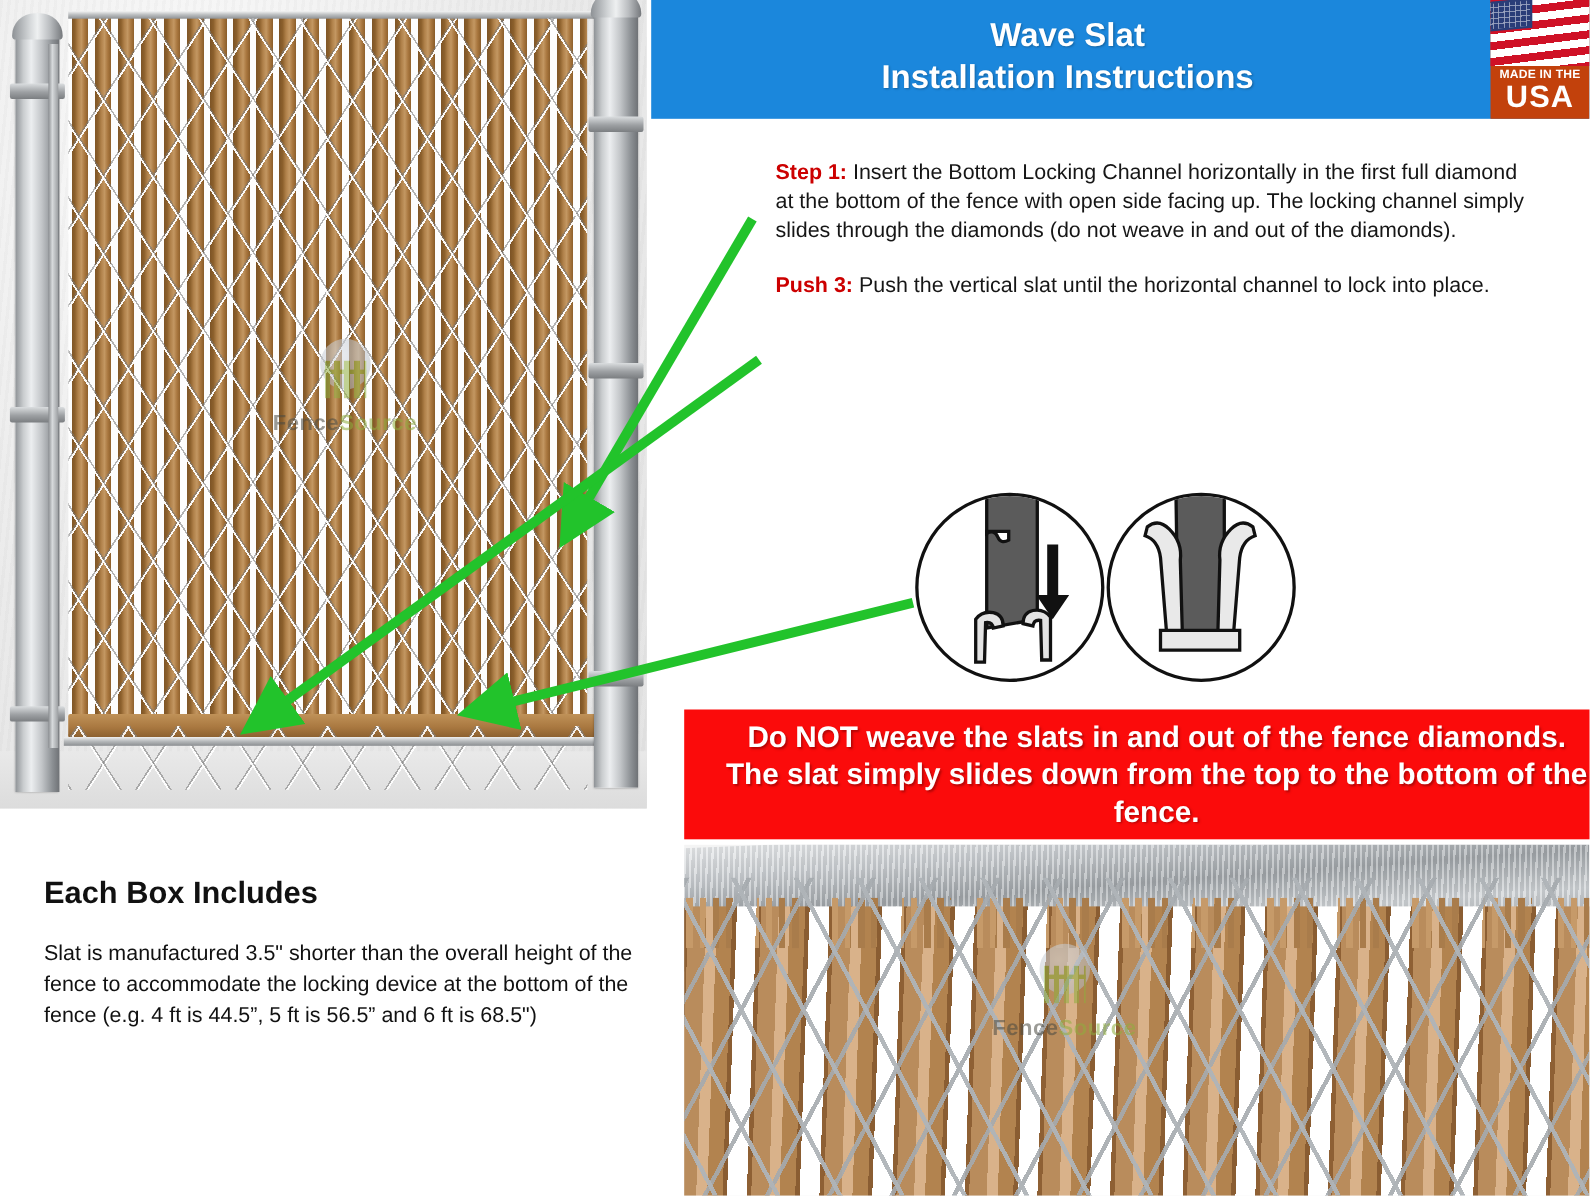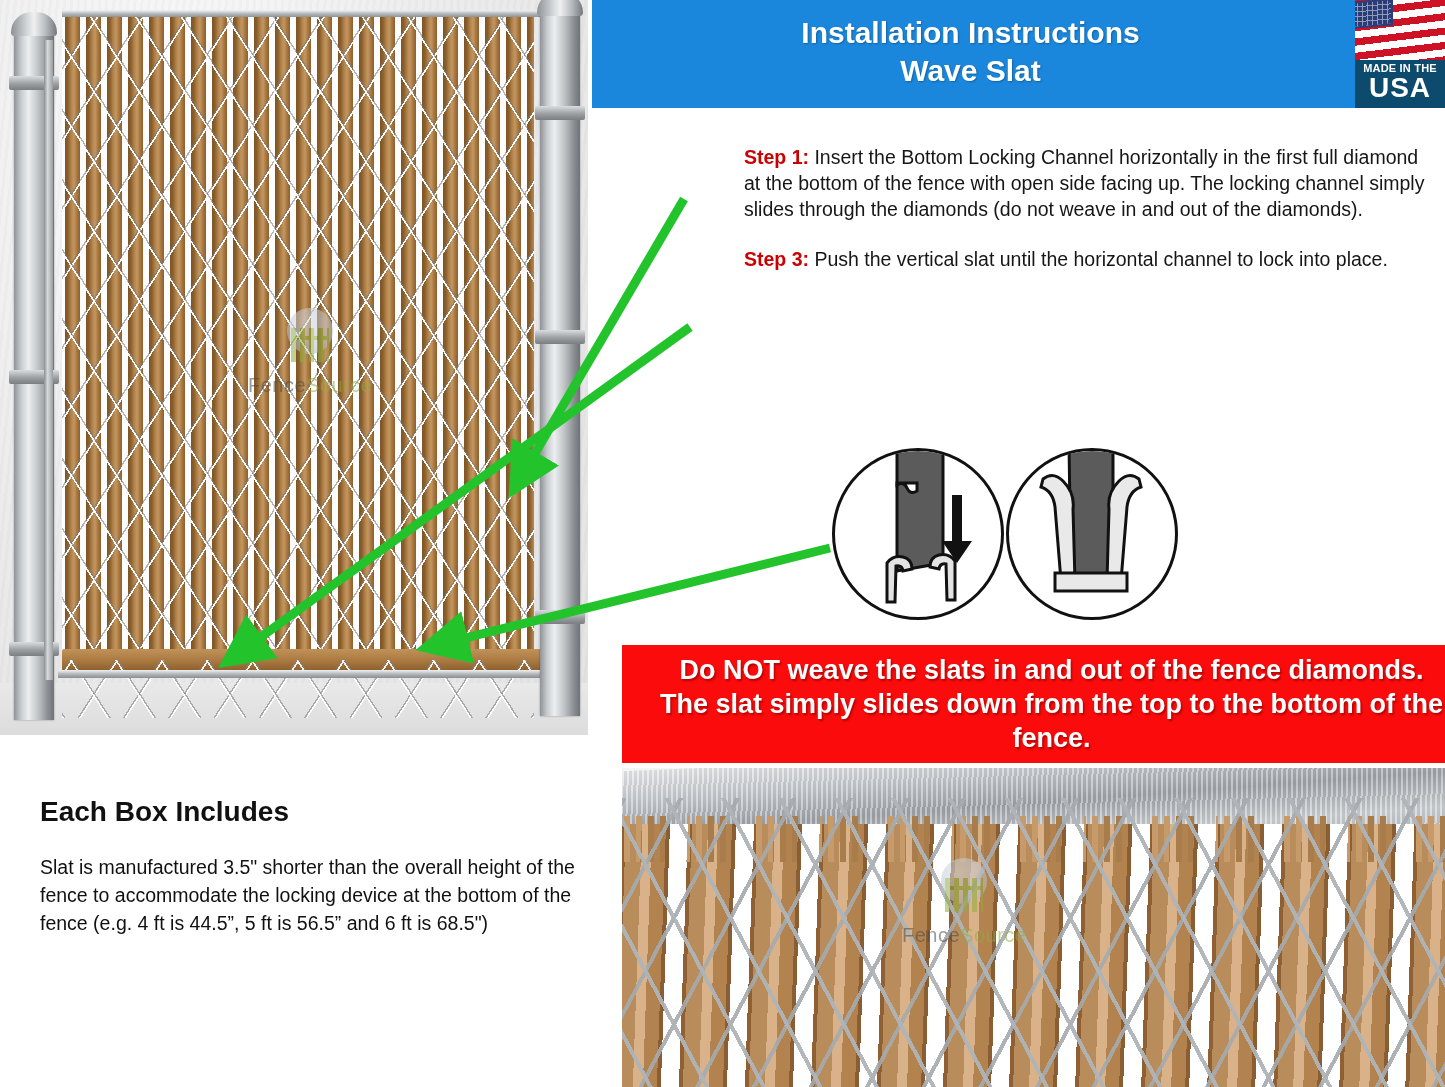--- a/index.html
+++ b/index.html
@@ -56,49 +56,49 @@
 
   
   .wm{position:absolute;display:flex;flex-direction:column;align-items:center;
      opacity:.55;pointer-events:none;}
   .wm .logo{width:62px;height:66px;position:relative;}
   .wm .logo .dome{position:absolute;left:8px;top:0;width:46px;height:46px;border-radius:50%;
      background:radial-gradient(circle at 38% 32%,#d9dde4,#a9b2bd);}
   .wm .logo .pick{position:absolute;left:12px;top:20px;width:38px;height:34px;
      background:repeating-linear-gradient(90deg,#8fae3e 0 5px, transparent 5px 9px);}
   .wm .logo .pick:after{content:"";position:absolute;left:0;top:8px;width:38px;height:4px;background:#8fae3e;}
-  .wm .txt{font-size:20px;font-weight:normal;letter-spacing:.5px;white-space:nowrap;}
+  .wm .txt{font-size:20px;font-weight:bold;letter-spacing:.5px;white-space:nowrap;}
   .wm .txt .a{color:#4a4a42;}
   .wm .txt .b{color:#8fae3e;}
 
   
   .arrows{position:absolute;left:0;top:0;width:1445px;height:1087px;pointer-events:none;}
 
   
   .header{position:absolute;left:592px;top:0;width:853px;height:108px;background:#1b87dc;}
   .header .title{position:absolute;left:0;right:96px;top:14px;text-align:center;color:#fff;
     font-size:30px;font-weight:bold;line-height:1.28;text-shadow:1px 1px 2px rgba(0,0,0,.28);}
-  .usa{position:absolute;right:0;top:0;width:90px;height:108px;background:#0c4a6e;overflow:hidden;}
+  .usa{position:absolute;right:0;top:0;width:90px;height:108px;background:#c2410c;overflow:hidden;}
   .usa .flag{position:absolute;left:-4px;top:-2px;width:98px;height:62px;overflow:hidden;}
   .usa .stripes{position:absolute;inset:0;
     background:repeating-linear-gradient(178deg,#cf1126 0 6px,#ffffff 6px 12px);
     transform:skewY(-5deg) scale(1.2);}
   .usa .canton{position:absolute;left:0;top:2px;width:42px;height:27px;background:#2a3d78;
     transform:skewY(-5deg);}
   .usa .canton:after{content:"";position:absolute;inset:2px;
     background:repeating-linear-gradient(0deg,transparent 0 4px,rgba(255,255,255,.85) 4px 5px),
                repeating-linear-gradient(90deg,transparent 0 4px,rgba(255,255,255,.85) 4px 5px);
     opacity:.55;}
   .usa .madein{position:absolute;left:0;right:0;top:62px;text-align:center;color:#fff;
     font-size:11px;font-weight:bold;letter-spacing:.2px;}
   .usa .usatext{position:absolute;left:0;right:0;top:74px;text-align:center;color:#fff;
     font-size:28px;font-weight:bold;letter-spacing:1px;line-height:1;}
 
   
-  .steps{position:absolute;left:705px;top:145px;width:688px;margin-left:39px;}
+  .steps{position:absolute;left:705px;top:145px;width:688px;}
   .step{font-size:19.5px;line-height:1.33;color:#161616;margin-bottom:24px;}
   .step b{color:#cc0000;}
 
   
   .locks{position:absolute;left:832px;top:448px;width:340px;height:168px;}
   .lock-circle{position:absolute;top:0;width:166px;height:166px;border-radius:50%;
     border:3.5px solid #111;background:#fff;overflow:hidden;}
   .lc1{left:0;} .lc2{left:174px;}
 
   
@@ -198,39 +198,39 @@
 
     <line x1="684" y1="199" x2="524" y2="472" stroke="#22c32b" stroke-width="9" marker-end="url(#gh)"></line>
 
     <line x1="690" y1="327" x2="243" y2="650" stroke="#22c32b" stroke-width="9" marker-end="url(#gh)"></line>
 
     <line x1="830" y1="548" x2="445" y2="643" stroke="#22c32b" stroke-width="9" marker-end="url(#gh)"></line>
   </svg>
 
   <div class="header">
     <div class="title">
+      <div>Wave Slat</div>
       <div>Installation Instructions</div>
-      <div>Wave Slat</div>
     </div>
     <div class="usa">
       <div class="flag">
         <div class="stripes"></div>
           <div class="canton"></div>
       </div>
       <div class="madein">MADE IN THE</div>
       <div class="usatext">USA</div>
     </div>
   </div>
 
   <div class="steps">
     <div class="step">
       <b>Step 1:</b><span> Insert the Bottom Locking Channel horizontally in the first full diamond at the bottom of the fence with open side facing up. The locking channel simply slides through the diamonds (do not weave in and out of the diamonds).</span>
     </div>
     <div class="step">
-      <b>Step 3:</b><span> Push the vertical slat until the horizontal channel to lock into place.</span>
+      <b>Push 3:</b><span> Push the vertical slat until the horizontal channel to lock into place.</span>
     </div>
   </div>
 
   <div class="locks">
     <div class="lock-circle lc1">
       <svg viewBox="0 0 160 160" width="160" height="160">
         <path d="M62,-6 L108,-6 L108,112 L62,120 Z" fill="#5b5b5b" stroke="#111" stroke-width="3"></path>
         <path d="M62,34 q7,-4 10,3 q3,7 10,3 l0,-8 l-20,0 z" fill="#fff" stroke="#111" stroke-width="3"></path>
         <path d="M52,112 q6,-8 16,-6 q9,2 9,12 l-9,2 q-1,-6 -7,-5 l-1,36 l-8,0 z" fill="#e3e3e3" stroke="#111" stroke-width="3"></path>
         <path d="M120,110 q-6,-8 -16,-6 q-9,2 -9,12 l9,2 q1,-6 7,-5 l1,36 l8,0 z" fill="#e3e3e3" stroke="#111" stroke-width="3"></path>

